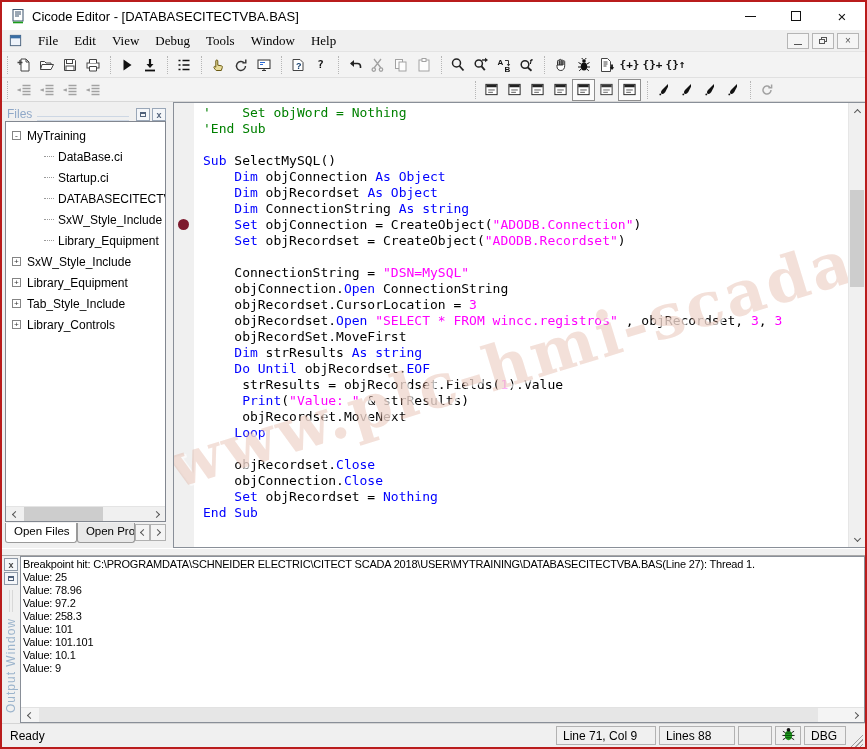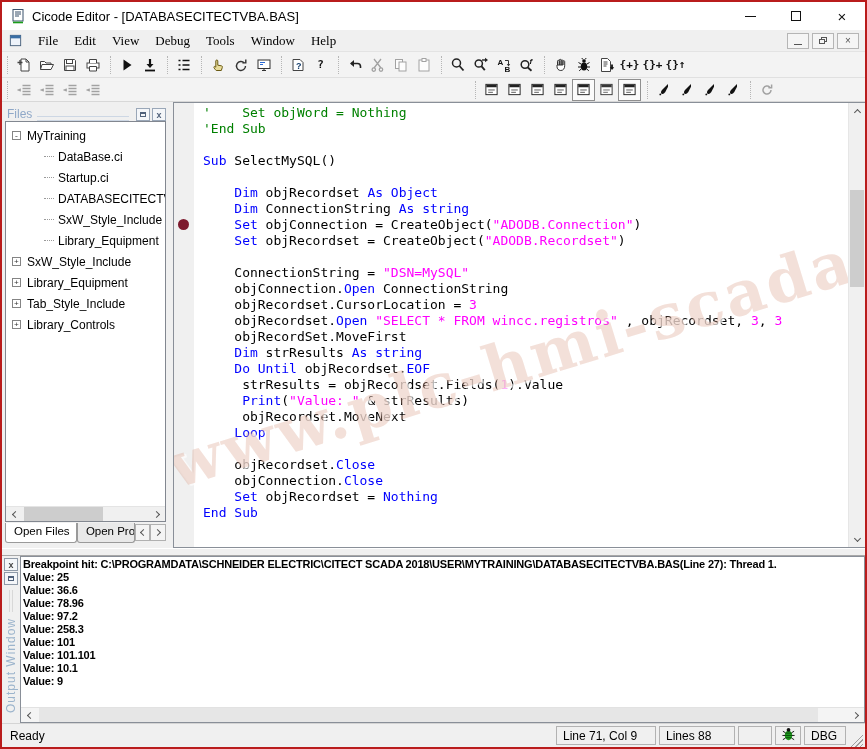--- a/index.html
+++ b/index.html
@@ -89,21 +89,21 @@
   
   .output{flex:0 0 167px;display:flex;background:#f0f0f0;overflow:hidden;}
   .outstrip{flex:0 0 18px;display:flex;flex-direction:column;align-items:center;padding-top:2px;}
   .outbtn{width:14px;height:13px;border:1px solid #8f9aa8;background:#f4f6f9;color:#444;
      font:bold 9px "Liberation Sans",sans-serif;display:flex;align-items:center;justify-content:center;margin-bottom:1px;}
   .outbtn .fsq{width:6px;height:5px;border:1px solid #50617a;border-top-width:2px;}
   .vgrip{width:4px;height:22px;border-left:1px solid #d8d8d8;border-right:1px solid #d8d8d8;margin:4px 0;}
   .outlabel{writing-mode:vertical-rl;transform:rotate(180deg);font-size:12px;color:#9cb4cc;letter-spacing:1px;margin-top:2px;}
   .outbox{flex:1;background:#fff;border:1px solid #898f98;position:relative;overflow:hidden;}
   .outlines{position:absolute;left:2px;top:1px;right:0;bottom:16px;overflow:hidden;}
-  .outline{font-size:11px;line-height:13px;color:#000;white-space:nowrap;letter-spacing:-0.2px;font-weight:bold;}
+  .outline{font-size:11px;line-height:13px;color:#000;white-space:nowrap;letter-spacing:-0.2px;}
   .outhscroll{position:absolute;left:0;right:0;bottom:0;height:15px;background:#f4f4f4;border-top:1px solid #e2e2e2;display:flex;align-items:center;}
   
   .statusbar{flex:0 0 24px;display:flex;align-items:center;background:#f0f0f0;border-top:1px solid #d4d4d4;padding:0 2px;}
   .stready{font-size:12px;padding-left:6px;flex:1;}
   .stpanel{height:19px;border:1px solid #b2b2b2;background:#f0f0f0;font-size:12px;display:flex;align-items:center;
      padding:0 6px;margin-left:3px;white-space:nowrap;}
   .stpanel.empty{width:34px;}
   .stpanel.icon{width:26px;justify-content:center;padding:0;}
   .sizegrip{width:14px;height:14px;margin-left:3px;align-self:flex-end;
      background:repeating-linear-gradient(135deg,transparent 0 2px,#9f9f9f 2px 3px);
@@ -625,21 +625,21 @@
     </div>
 
     <div class="vsplit"></div>
 
     <div class="editor">
       <div class="codewrap">
           <div class="codeline"><span class="gut"></span><span class="ctext"><span class="cm">'    Set objWord = Nothing</span></span></div>
           <div class="codeline"><span class="gut"></span><span class="ctext"><span class="cm">'End Sub</span></span></div>
           <div class="codeline"><span class="gut"></span><span class="ctext">&nbsp;</span></div>
           <div class="codeline"><span class="gut"></span><span class="ctext"><span class="kw">Sub</span><span class="pl"> SelectMySQL()</span></span></div>
-          <div class="codeline"><span class="gut"></span></div>
+          <div class="codeline"><span class="gut"></span><span class="ctext"><span class="pl">    </span><span class="kw">Dim</span><span class="pl"> objConnection </span><span class="kw">As</span><span class="pl"> </span><span class="kw">Object</span></span></div>
           <div class="codeline"><span class="gut"></span><span class="ctext"><span class="pl">    </span><span class="kw">Dim</span><span class="pl"> objRecordset </span><span class="kw">As</span><span class="pl"> </span><span class="kw">Object</span></span></div>
           <div class="codeline"><span class="gut"></span><span class="ctext"><span class="pl">    </span><span class="kw">Dim</span><span class="pl"> ConnectionString </span><span class="kw">As</span><span class="pl"> </span><span class="kw">string</span></span></div>
           <div class="codeline"><span class="gut"><span class="bpdot"></span></span><span class="ctext"><span class="pl">    </span><span class="kw">Set</span><span class="pl"> objConnection = CreateObject(</span><span class="str">"ADODB.Connection"</span><span class="pl">)</span></span></div>
           <div class="codeline"><span class="gut"></span><span class="ctext"><span class="pl">    </span><span class="kw">Set</span><span class="pl"> objRecordset = CreateObject(</span><span class="str">"ADODB.Recordset"</span><span class="pl">)</span></span></div>
           <div class="codeline"><span class="gut"></span><span class="ctext">&nbsp;</span></div>
           <div class="codeline"><span class="gut"></span><span class="ctext"><span class="pl">    ConnectionString = </span><span class="str">"DSN=MySQL"</span></span></div>
           <div class="codeline"><span class="gut"></span><span class="ctext"><span class="pl">    objConnection.</span><span class="kw">Open</span><span class="pl"> ConnectionString</span></span></div>
           <div class="codeline"><span class="gut"></span><span class="ctext"><span class="pl">    objRecordset.CursorLocation = </span><span class="num">3</span></span></div>
           <div class="codeline"><span class="gut"></span><span class="ctext"><span class="pl">    objRecordset.</span><span class="kw">Open</span><span class="pl"> </span><span class="str">"SELECT * FROM wincc.registros"</span><span class="pl"> , objRecordset, </span><span class="num">3</span><span class="pl">, </span><span class="num">3</span></span></div>
           <div class="codeline"><span class="gut"></span><span class="ctext"><span class="pl">    objRecordSet.MoveFirst</span></span></div>
@@ -676,21 +676,20 @@
       <span class="outbtn">
           <span class="fsq"></span>
         </span>
       <span class="vgrip"></span>
       <span class="outlabel">Output Window</span>
     </div>
     <div class="outbox">
       <div class="outlines">
           <div class="outline">Breakpoint hit: C:\PROGRAMDATA\SCHNEIDER ELECTRIC\CITECT SCADA 2018\USER\MYTRAINING\DATABASECITECTVBA.BAS(Line 27): Thread 1.</div>
           <div class="outline">Value: 25</div>
-          <div class="outline">Value: 36.6</div>
           <div class="outline">Value: 78.96</div>
           <div class="outline">Value: 97.2</div>
           <div class="outline">Value: 258.3</div>
           <div class="outline">Value: 101</div>
           <div class="outline">Value: 101.101</div>
           <div class="outline">Value: 10.1</div>
           <div class="outline">Value: 9</div>
         </div>
       <div class="outhscroll">
         <span class="sarrow">

